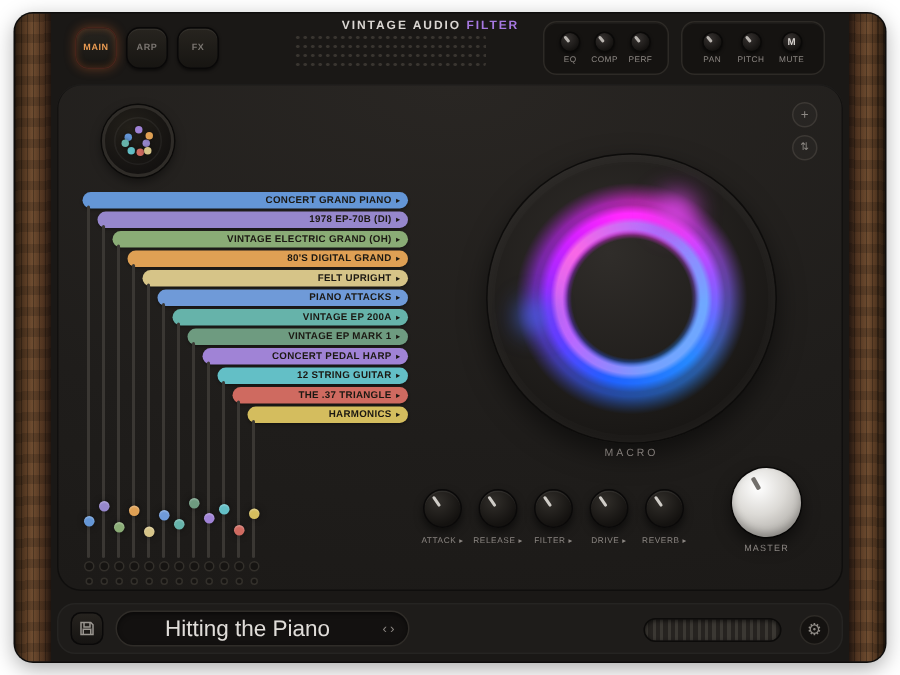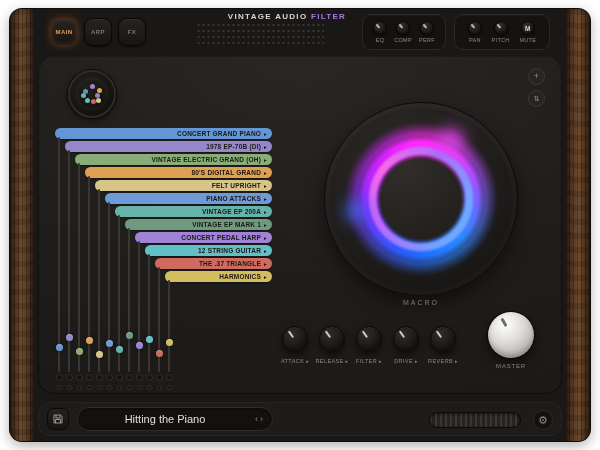--- a/index.html
+++ b/index.html
@@ -125,21 +125,21 @@
 
   
   .footer-bg{position:absolute;left:28px;top:393px;width:524px;height:34px;border-radius:12px;
     background:#1e1c1a;border:1px solid rgba(255,255,255,.035);}
   .save-btn{position:absolute;left:8px;top:5px;width:22px;height:22px;border-radius:7px;
     background:linear-gradient(180deg,#26231f,#161412);border:1px solid #0a0909;
     display:flex;align-items:center;justify-content:center;}
   .preset-box{position:absolute;left:38px;top:4px;width:196px;height:24px;border-radius:12px;
     background:#131110;border:1px solid #2f2c28;box-shadow:inset 0 1px 3px rgba(0,0,0,.55);}
   .preset-name{position:absolute;left:10px;right:30px;top:0;bottom:0;display:flex;
-    align-items:center;justify-content:center;font-size:11px;color:#e0ddd9;white-space:nowrap;}
+    align-items:center;justify-content:center;font-size:15px;color:#e0ddd9;white-space:nowrap;}
   .preset-nav{position:absolute;right:9px;top:0;bottom:0;display:flex;align-items:center;gap:2px;
     color:#8b8682;font-size:9px;}
   .footer-slider{position:absolute;left:390px;top:9px;width:92px;height:16px;border-radius:8px;
     background:repeating-linear-gradient(90deg,#3b3833 0 2px,#262320 2px 5px);
     border:1px solid #0c0b0a;box-shadow:inset 0 1px 3px rgba(0,0,0,.6);}
   .gear-btn{position:absolute;left:494px;top:7px;width:20px;height:20px;border-radius:50%;
     background:#141210;border:1px solid #2d2a26;display:flex;align-items:center;justify-content:center;}
   .gear-btn span{color:#8e8a85;font-size:11px;line-height:1;}
 </style>
 </head>

